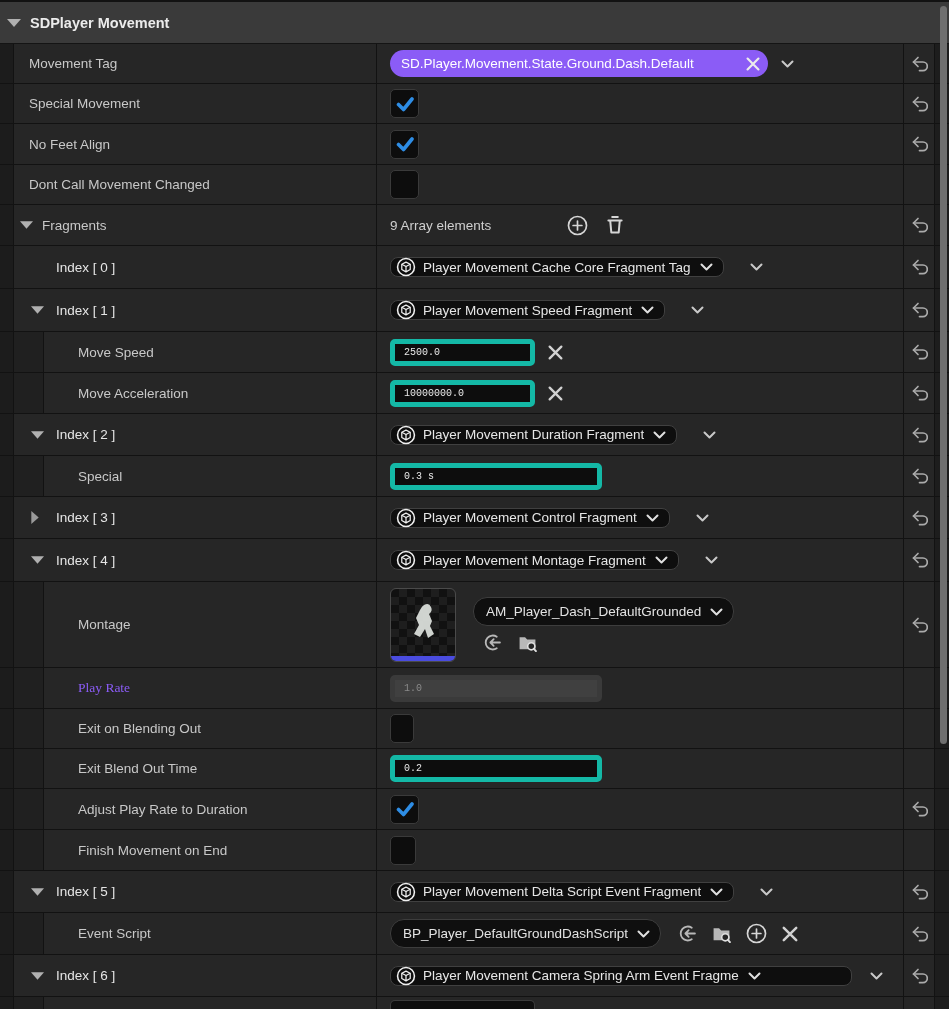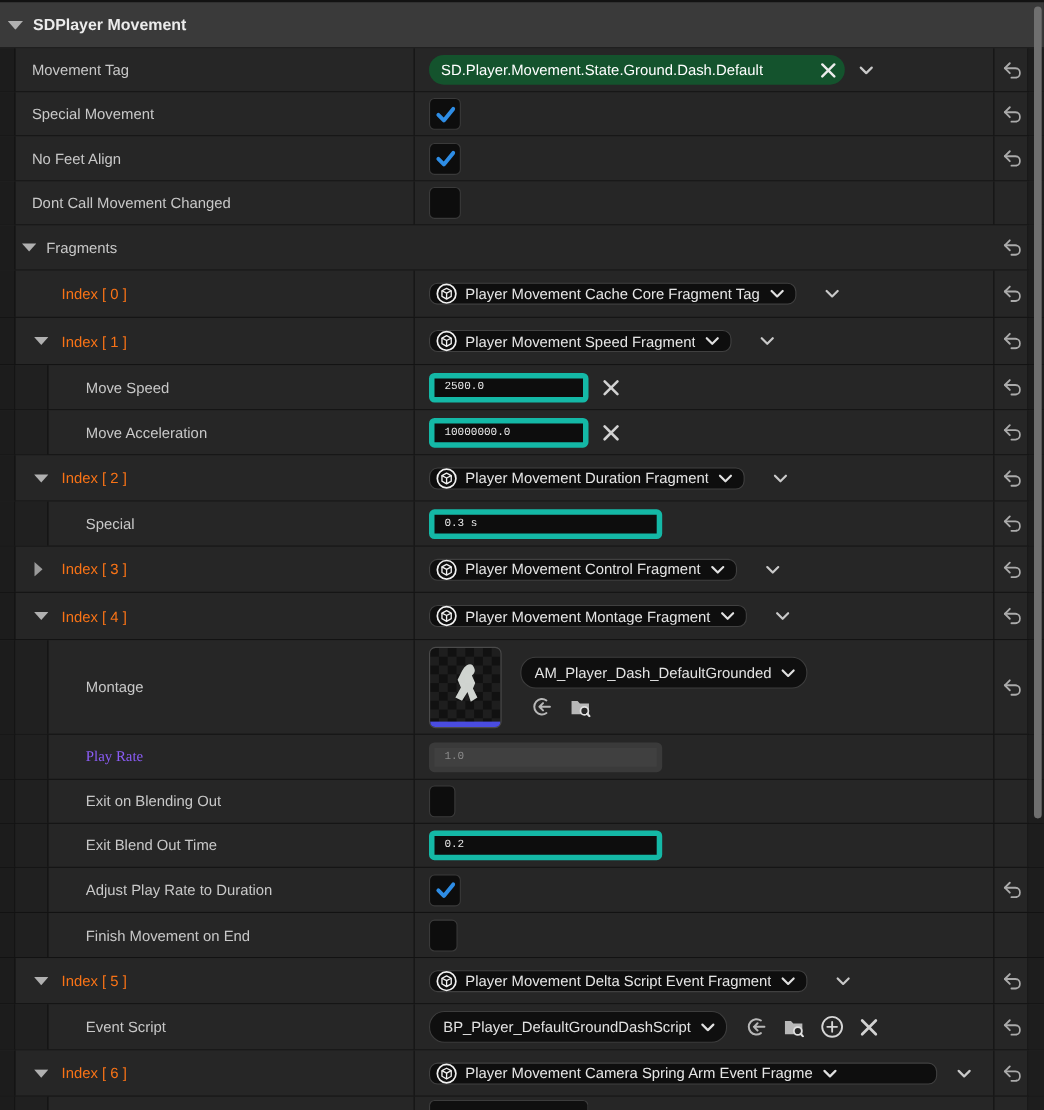--- a/index.html
+++ b/index.html
@@ -16,40 +16,40 @@
   .cat-header .title { color:#ececec; font-weight:bold; font-size:14.5px; margin-left:9px; }
   
   .g1 { width:14px; background:#1c1c1c; border-right:1px solid #121212; flex:none; }
   .g2 { width:30px; background:#202020; border-right:1px solid #121212; flex:none; }
   
   .label-cell { flex:1; display:flex; align-items:center; overflow:hidden; white-space:nowrap; }
   .pl0 { padding-left:15px; }
   .pl-idx { padding-left:17px; }
   .pl-idx-noarrow { padding-left:42px; }
   .pl2 { padding-left:34px; }
-  .idx-label { color:#f97316; margin-left:12px; }
+  .idx-label { color:#e5e5e5; margin-left:12px; }
   .dim { color:#8b5cf6;font-family:Liberation Serif, serif; }
   .value-cell { width:528px; flex:none; border-left:1px solid #121212; border-right:1px solid #121212;
                 display:flex; align-items:center; padding-left:13px; overflow:hidden; }
   .reset-cell { width:31px; flex:none; display:flex; align-items:center; justify-content:center; border-right:1px solid #121212; }
   .rail { width:14px; flex:none; background:#1d1d1d; }
   
   .tri { flex:none; cursor:pointer; }
   
   .checkbox { width:29px; height:29px; background:#0d0d0d; border:1px solid #3a3a3a; border-radius:5px;
               display:flex; align-items:center; justify-content:center; cursor:pointer; }
   .checkbox:not(.on) svg { display:none; }
   
   .num-input { height:27px; background:#0d0d0d; border:5px solid #14b8a6; border-radius:5px;
                color:#e8e8e8; font-family:Liberation Mono, monospace; font-size:10px; padding:0 9px; outline:none; }
   .w145 { width:145px; } .w184 { width:212px; }
   .num-input:disabled { background:#404040; border-color:#3a3a3a; color:#8a8a8a; }
   .clear-x { margin-left:13px; cursor:pointer; display:flex; }
   
-  .tag-pill { height:27px; background:#14532d; border-radius:13.5px; display:flex; align-items:center;
+  .tag-pill { height:27px; background:#8b5cf6; border-radius:13.5px; display:flex; align-items:center;
               padding:0 8px 0 11px; color:#fff; max-width:392px; cursor:default;gap:44px; }
   .tag-pill .txt { overflow:hidden; white-space:nowrap; }
   .tag-x { margin-left:8px; display:flex; cursor:pointer; }
   
   .combo { height:20px; background:#0e0e0e; border:1px solid #404040; border-radius:8px;
            display:flex; align-items:center; padding:0 10px 0 5px; color:#e6e6e6; cursor:pointer;
            max-width:462px; }
   .combo .txt { overflow:hidden; white-space:nowrap; margin:0 9px 0 7px; flex-shrink:1; }
   .ext-chevron { margin-left:26px; display:flex; cursor:pointer; color:#c9c9c9; flex:none; }
   
@@ -211,20 +211,29 @@
     <div class="rail"></div>
   </div>
 
   <div class="row h41">
     <div class="g1"></div>
     <div class="label-cell" style="padding-left:6px">
       <svg class="tri" width="13" height="8" viewBox="0 0 14 8">
           <use href="#i-tri-down"></use>
         </svg>
       <span style="margin-left:9px">Fragments</span>
+    </div>
+    <div class="value-cell">
+      <span class="arr-text">9 Array elements</span>
+      <svg style="margin-left:76px" width="21" height="21" viewBox="0 0 20 20">
+          <use href="#i-plus-circle"></use>
+        </svg>
+      <svg style="margin-left:17px" width="20" height="20">
+          <use href="#i-trash"></use>
+        </svg>
     </div>
     <div class="reset-cell">
         <svg width="17" height="16">
           <use href="#i-undo"></use>
         </svg>
       </div>
     <div class="rail"></div>
   </div>
 
   <div class="row h43">

